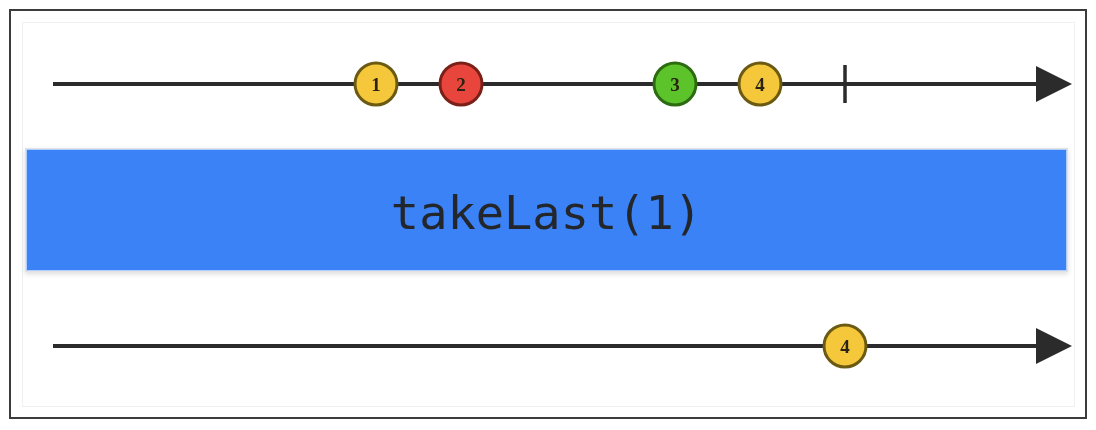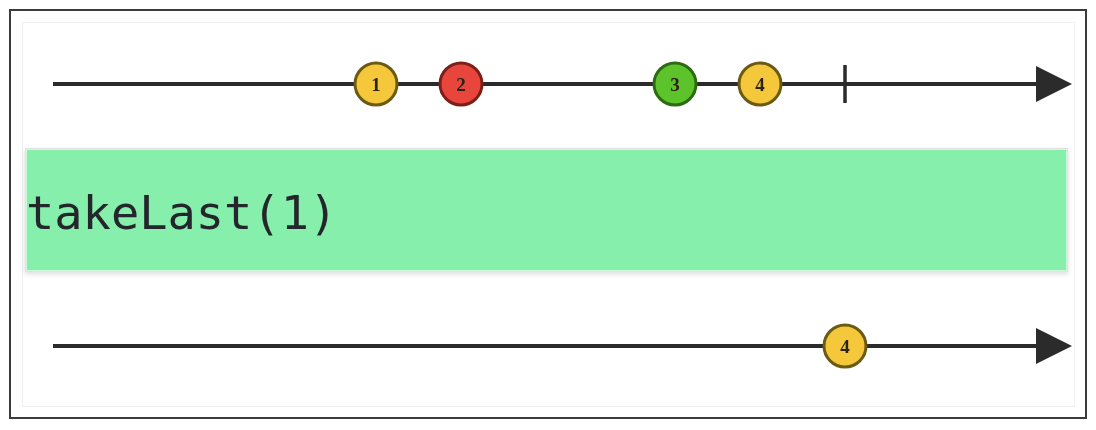--- a/index.html
+++ b/index.html
@@ -52,27 +52,27 @@
     height: 430px;
   }
 
   
   .operator-box {
     position: absolute;
     left: 25px;
     top: 148px;
     width: 1043px;
     height: 124px;
-    background: #86efac;
+    background: #3b82f6;
     border: 1px solid #e2e2e2;
     box-sizing: border-box;
     box-shadow: 0 2px 5px rgba(0,0,0,0.14), 0 0 0 1px rgba(255,255,255,0.6) inset;
     display: flex;
     align-items: center;
-    justify-content: flex-start;
+    justify-content: center;
   }
   .operator-label {
     font-family: "DejaVu Sans Mono", "Liberation Mono", monospace;
     font-size: 47px;
     line-height: 1;
     color: #23272b;
     letter-spacing: 0px;
     white-space: pre;
     transform: translateY(2px);
   }

